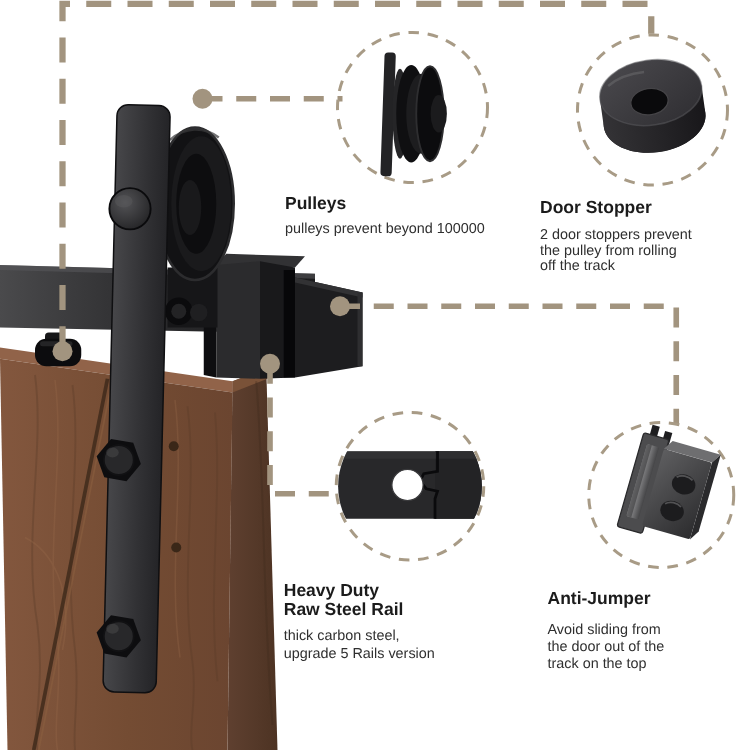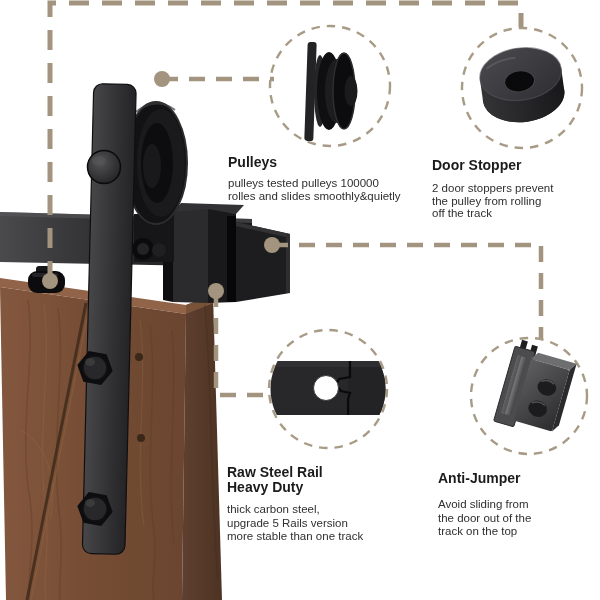--- a/index.html
+++ b/index.html
@@ -221,41 +221,39 @@
       <ellipse cx="545" cy="383" rx="9.5" ry="8" fill="#1c1c1e"></ellipse>
       <path d="M538,379 A9,7 0 0 1 551,378" stroke="#525254" stroke-width="1.5" fill="none"></path>
       <ellipse cx="542" cy="406" rx="9.5" ry="8" fill="#1c1c1e"></ellipse>
       <path d="M535,402 A9,7 0 0 1 548,401" stroke="#525254" stroke-width="1.5" fill="none"></path>
     </g>
   </svg>
 
   <div class="callout-text row-top" id="ct-pulleys">
     <div class="callout-title">Pulleys</div>
     <div class="callout-body">
-      <div class="bl">pulleys tested pulleys 100000</div>
-      <div class="bl">rolles and slides smoothly&amp;quietly</div>
+      <div class="bl">pulleys prevent beyond 100000</div>
     </div>
   </div>
 
   <div class="callout-text row-top" id="ct-door-stopper">
     <div class="callout-title">Door Stopper</div>
     <div class="callout-body">
       <div class="bl">2 door stoppers prevent</div>
       <div class="bl">the pulley from rolling</div>
       <div class="bl">off the track</div>
     </div>
   </div>
 
   <div class="callout-text row-bottom" id="ct-rail">
+    <div class="callout-title">Heavy Duty</div>
     <div class="callout-title">Raw Steel Rail</div>
-    <div class="callout-title">Heavy Duty</div>
     <div class="callout-body">
       <div class="bl">thick carbon steel,</div>
       <div class="bl">upgrade 5 Rails version</div>
-      <div class="bl">more stable than one track</div>
     </div>
   </div>
 
   <div class="callout-text row-bottom" id="ct-anti-jumper">
     <div class="callout-title">Anti-Jumper</div>
     <div class="callout-body">
       <div class="bl">Avoid sliding from</div>
       <div class="bl">the door out of the</div>
       <div class="bl">track on the top</div>
     </div>

